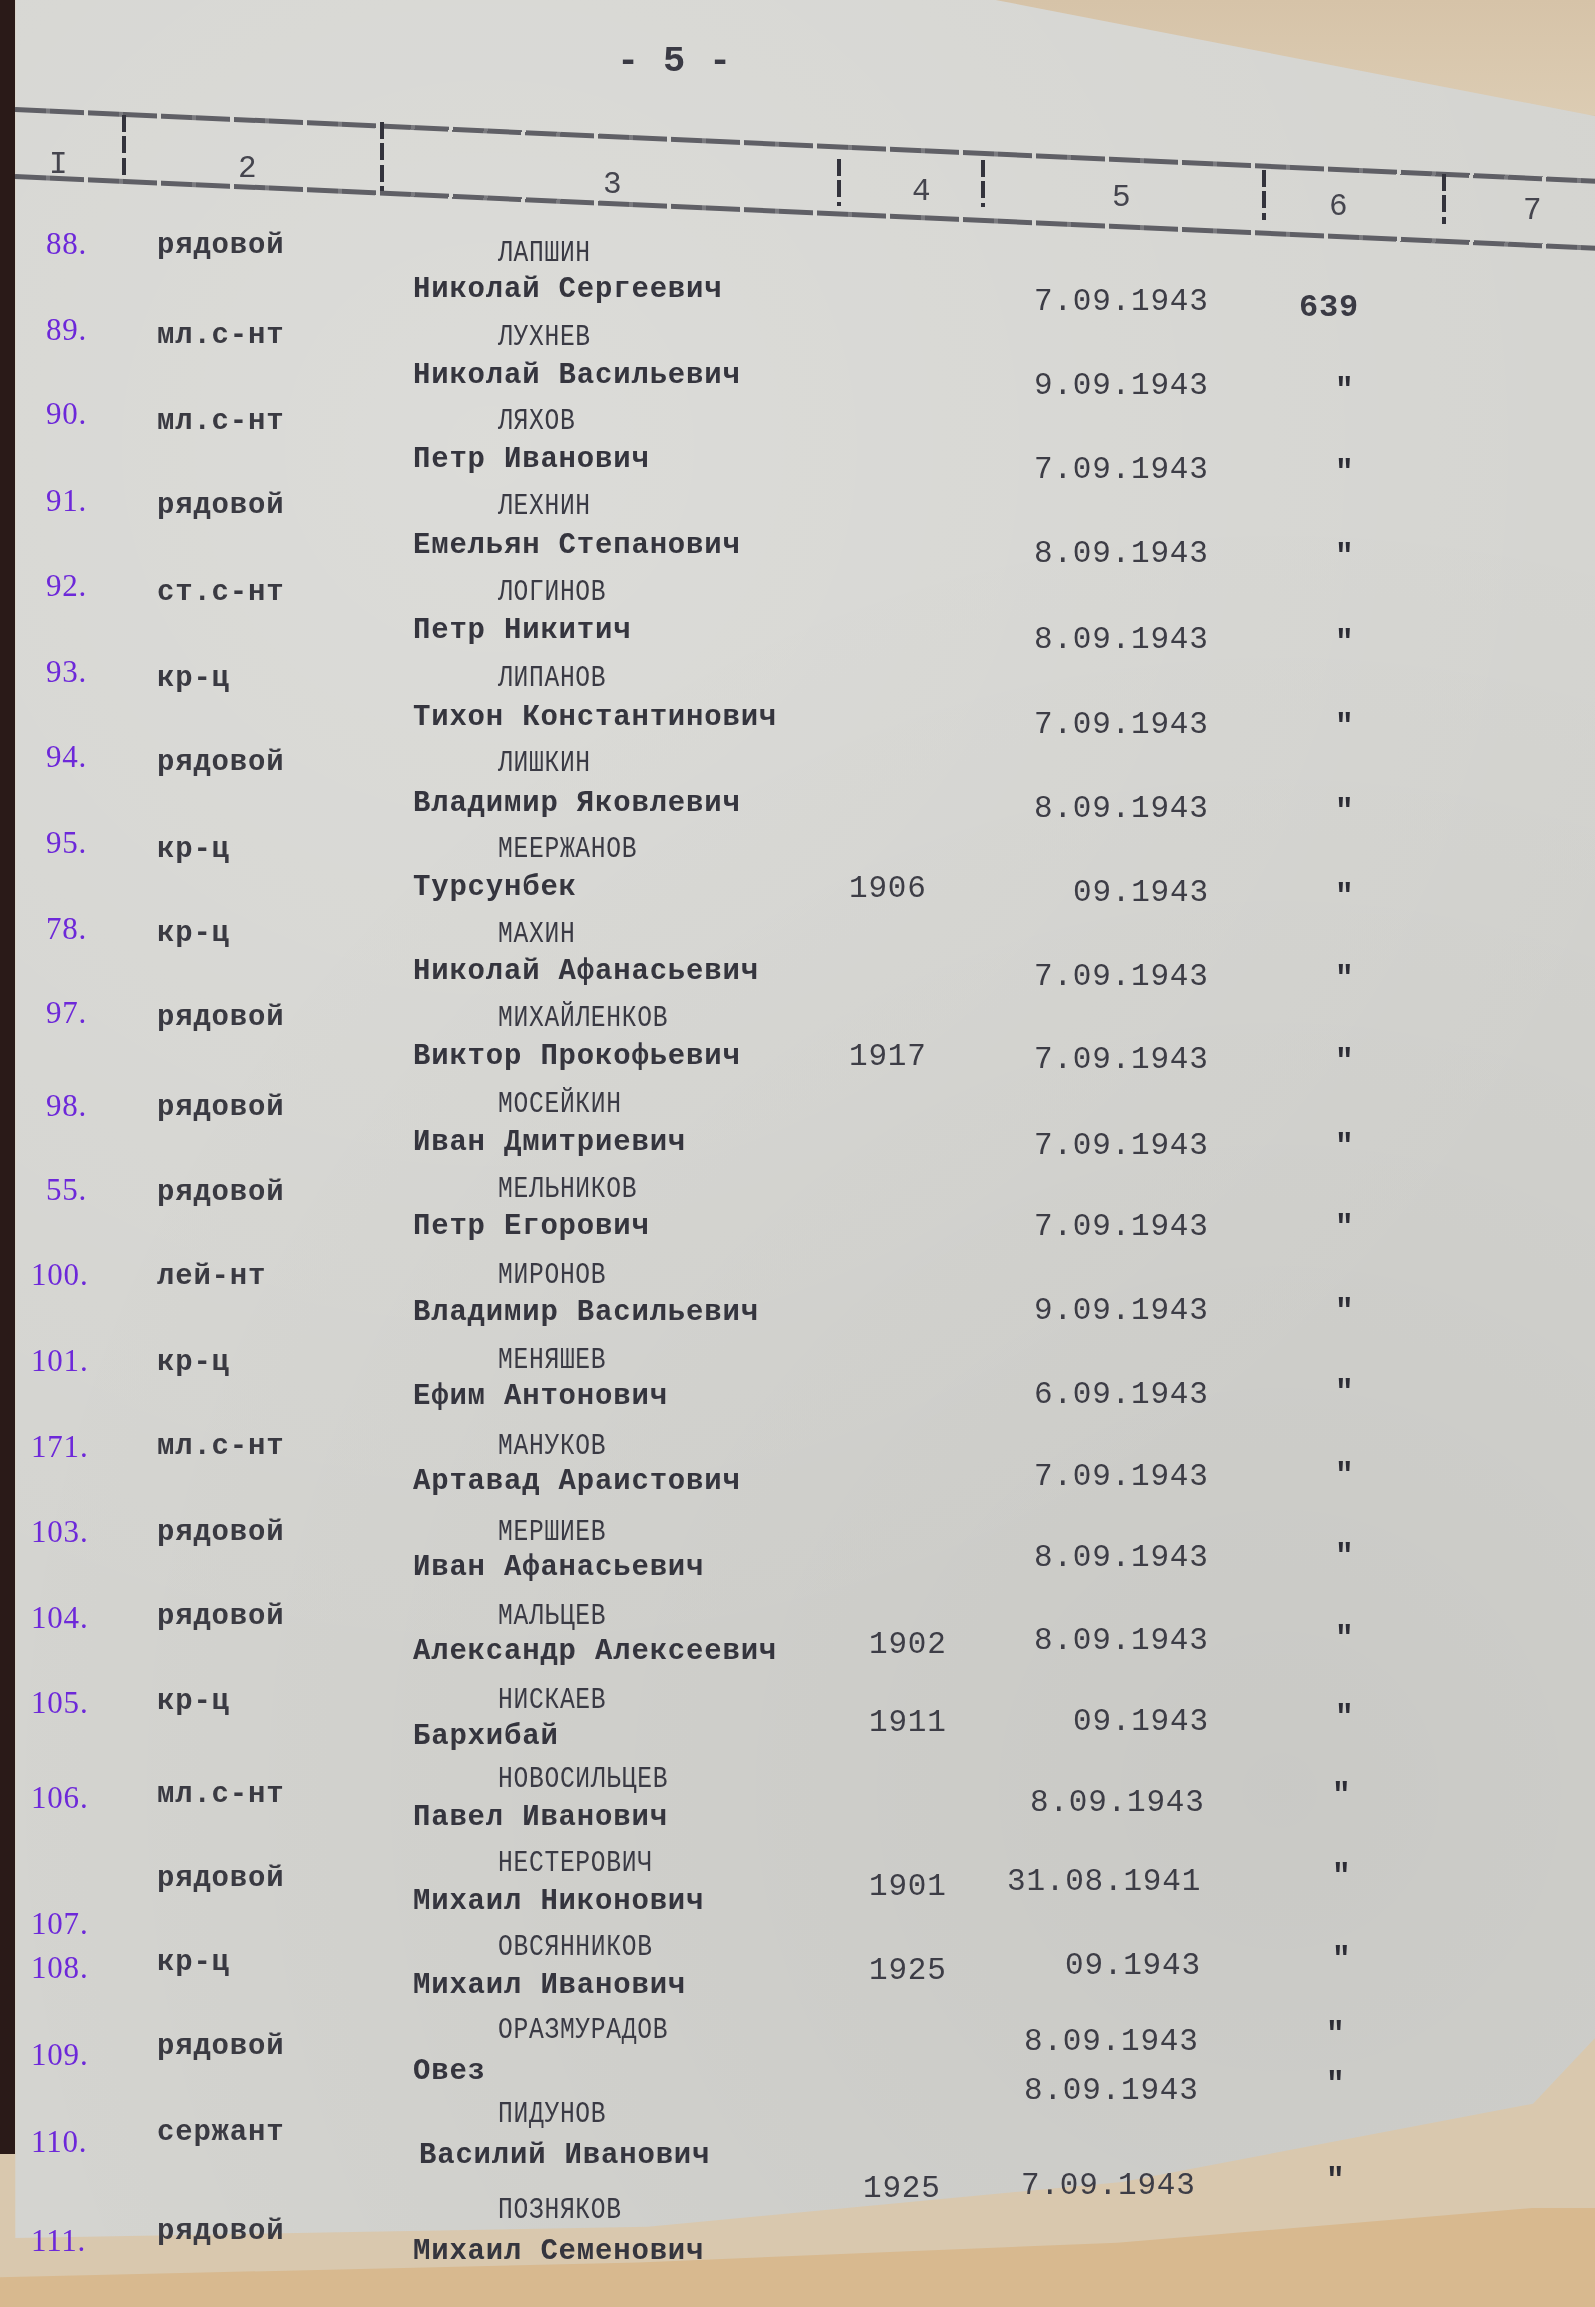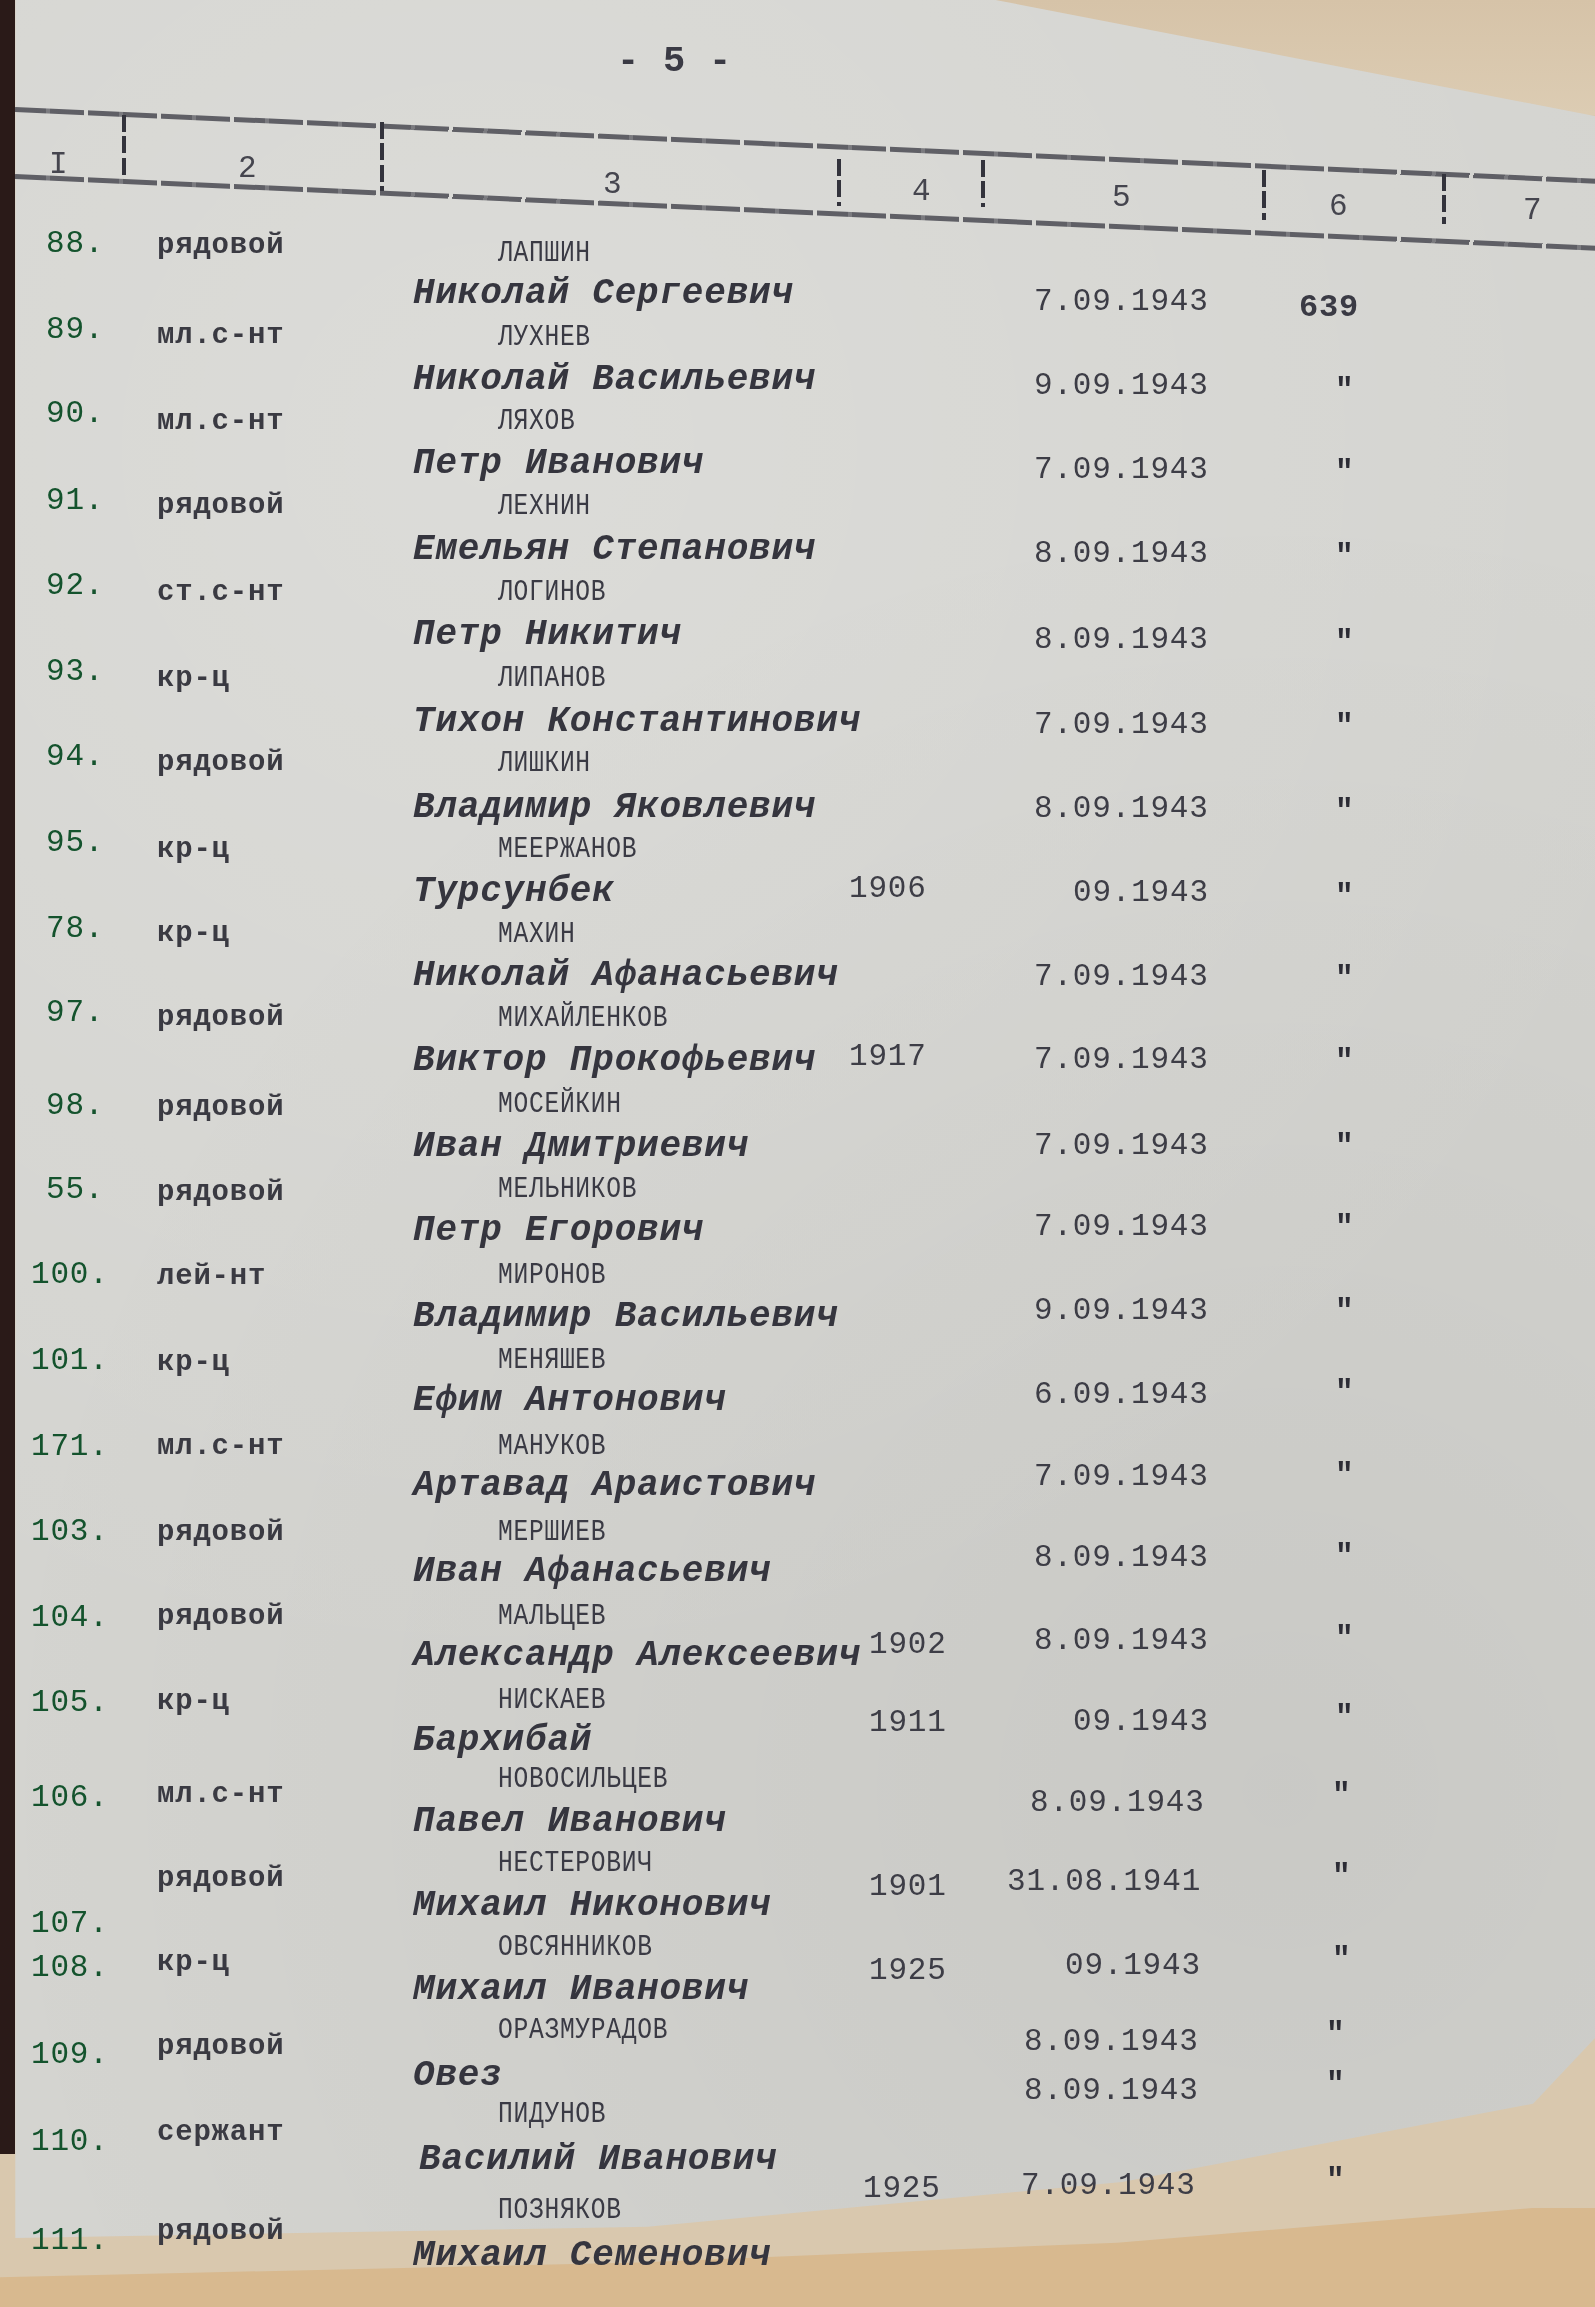--- a/index.html
+++ b/index.html
@@ -62,24 +62,24 @@
     .col-sep {
       position: absolute;
       width: 3.8px;
       background: repeating-linear-gradient(180deg, #33333c 0 17px, rgba(0,0,0,0) 17px 21.4px);
     }
     .col-head {
       font-size: 31px;
       font-weight: normal;
       color: #45454e;
     }
-    .row-num { font-size: 31px; font-weight: normal; color: #14532d; }
+    .row-num { font-size: 31px; font-weight: normal; color: #6d28d9; font-family: Liberation Serif, serif; }
     .rank { font-size: 29px; color: #3a3a42; }
     .surname { font-size: 29px; font-weight: normal; color: #3a3a44; transform: scaleX(0.85); transform-origin: left; }
-    .given { font-size: 36px; color: #35353e; font-style: italic; }
+    .given { font-size: 29px; color: #35353e; }
     .year { font-size: 31px; font-weight: normal; color: #3d3d46; }
     .date { font-size: 31px; font-weight: normal; color: #3d3d46; }
     .ditto { font-size: 31px; color: #2c2c35; }
     .stamp-col6 { font-size: 32px; color: #3a3a44; }
     .torn-corner {
       position: absolute;
       right: 0; bottom: 0;
       width: 1596px; height: 99px;
       background: #d8b98f;
       clip-path: polygon(0 70%, 40% 55%, 70% 35%, 96% 0, 100% 0, 100% 100%, 0 100%);

